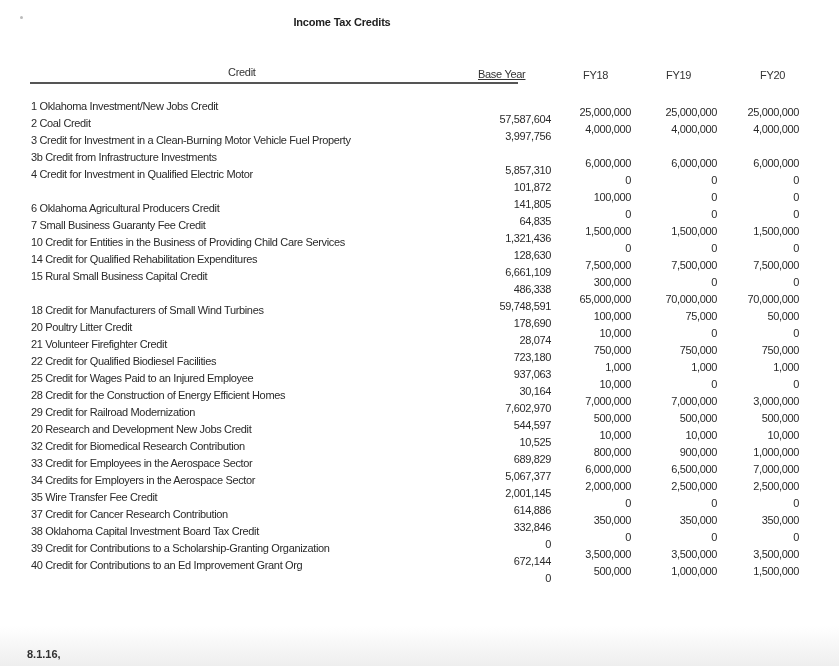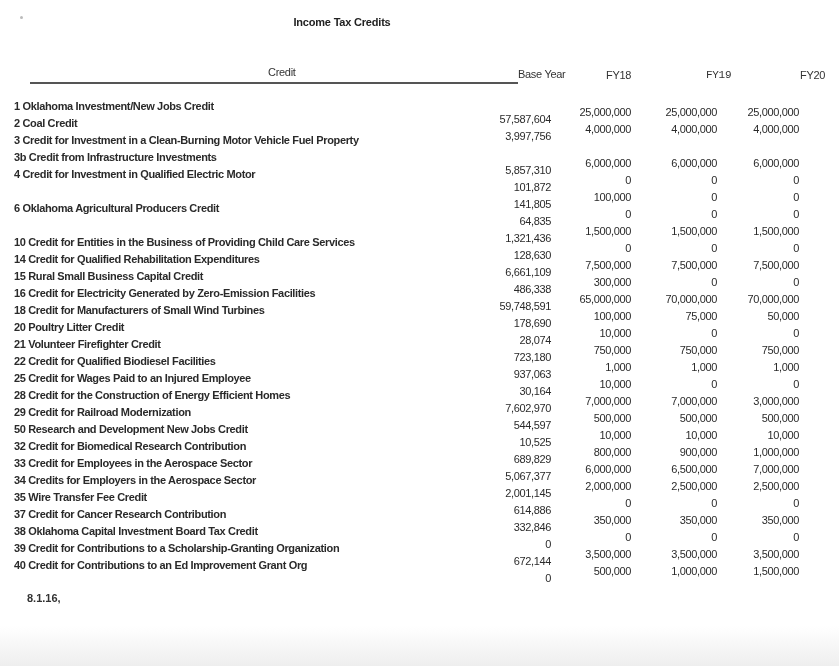--- a/index.html
+++ b/index.html
@@ -47,62 +47,60 @@
       top: 82px;
       width: 488px;
       height: 0;
       border-top: 2px solid #555;
     }
     .hdr {
       position: absolute;
       top: 0;
       white-space: nowrap;
       letter-spacing: -0.3px;
-      margin-left: 40px;
     }
     .hdr-credit { left: 228px; }
-    .hdr-base { left: 478px; top: 2px; }
-    .hdr-fy18 { left: 566px; top: 3px; }
-    .hdr-fy19 { left: 666px; top: 3px; font-family: Liberation Mono, monospace; }
+    .hdr-base { left: 478px; top: 2px; text-decoration: underline; }
+    .hdr-fy18 { left: 583px; top: 3px; }
+    .hdr-fy19 { left: 666px; top: 3px; }
     .hdr-fy20 { left: 749px; top: 3px; padding-left: 11px; }
 
     .table {
       position: absolute;
       top: 98px;
       left: 0;
       width: 839px;
     }
     .row {
       position: relative;
       height: 17px;
       font-size: 11px;
       line-height: 17px;
       white-space: nowrap;
       letter-spacing: -0.35px;
     }
     .row .label {
       position: absolute;
-      left: 14px;
+      left: 31px;
       color: #2a2a2a;
-      font-weight: bold;
     }
     .row .num {
       position: absolute;
       text-align: right;
       width: 80px;
       color: #2a2a2a;
     }
     .row .c-base { left: 471px; top: 13px; }
     .row .c-fy18 { left: 551px; top: 6px; }
     .row .c-fy19 { left: 637px; top: 6px; }
     .row .c-fy20 { left: 719px; top: 6px; }
     .footer {
       position: absolute;
       left: 27px;
-      top: 592px;
+      top: 648px;
       font-size: 11px;
       font-weight: bold;
       color: #333;
     }
     .speck {
       position: absolute;
       left: 20px;
       top: 16px;
       width: 3px;
       height: 3px;
@@ -166,20 +164,21 @@
       <span class="num c-fy20">0</span>
     </div>
     <div class="row">
       <span class="label">6 Oklahoma Agricultural Producers Credit</span>
       <span class="num c-base">64,835</span>
       <span class="num c-fy18">0</span>
       <span class="num c-fy19">0</span>
       <span class="num c-fy20">0</span>
     </div>
     <div class="row">
+      <span class="label">7 Small Business Guaranty Fee Credit</span>
       <span class="num c-base">1,321,436</span>
       <span class="num c-fy18">1,500,000</span>
       <span class="num c-fy19">1,500,000</span>
       <span class="num c-fy20">1,500,000</span>
     </div>
     <div class="row">
       <span class="label">10 Credit for Entities in the Business of Providing Child Care Services</span>
       <span class="num c-base">128,630</span>
       <span class="num c-fy18">0</span>
       <span class="num c-fy19">0</span>
@@ -193,21 +192,20 @@
       <span class="num c-fy20">7,500,000</span>
     </div>
     <div class="row">
       <span class="label">15 Rural Small Business Capital Credit</span>
       <span class="num c-base">486,338</span>
       <span class="num c-fy18">300,000</span>
       <span class="num c-fy19">0</span>
       <span class="num c-fy20">0</span>
     </div>
     <div class="row">
-      <span class="label">16 Credit for Electricity Generated by Zero-Emission Facilities</span>
       <span class="num c-base">59,748,591</span>
       <span class="num c-fy18">65,000,000</span>
       <span class="num c-fy19">70,000,000</span>
       <span class="num c-fy20">70,000,000</span>
     </div>
     <div class="row">
       <span class="label">18 Credit for Manufacturers of Small Wind Turbines</span>
       <span class="num c-base">178,690</span>
       <span class="num c-fy18">100,000</span>
       <span class="num c-fy19">75,000</span>
@@ -249,21 +247,21 @@
       <span class="num c-fy20">3,000,000</span>
     </div>
     <div class="row">
       <span class="label">29 Credit for Railroad Modernization</span>
       <span class="num c-base">544,597</span>
       <span class="num c-fy18">500,000</span>
       <span class="num c-fy19">500,000</span>
       <span class="num c-fy20">500,000</span>
     </div>
     <div class="row">
-      <span class="label">50 Research and Development New Jobs Credit</span>
+      <span class="label">20 Research and Development New Jobs Credit</span>
       <span class="num c-base">10,525</span>
       <span class="num c-fy18">10,000</span>
       <span class="num c-fy19">10,000</span>
       <span class="num c-fy20">10,000</span>
     </div>
     <div class="row">
       <span class="label">32 Credit for Biomedical Research Contribution</span>
       <span class="num c-base">689,829</span>
       <span class="num c-fy18">800,000</span>
       <span class="num c-fy19">900,000</span>

